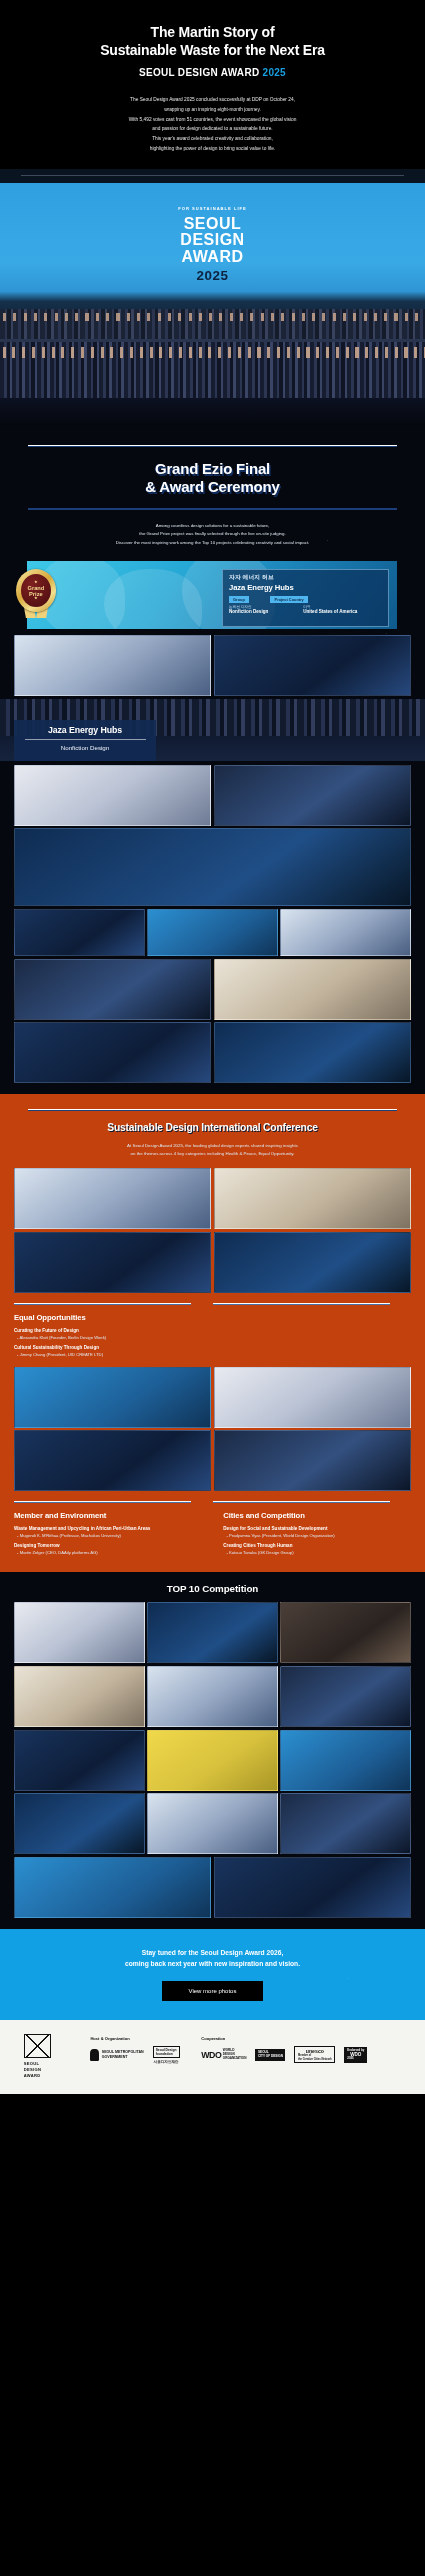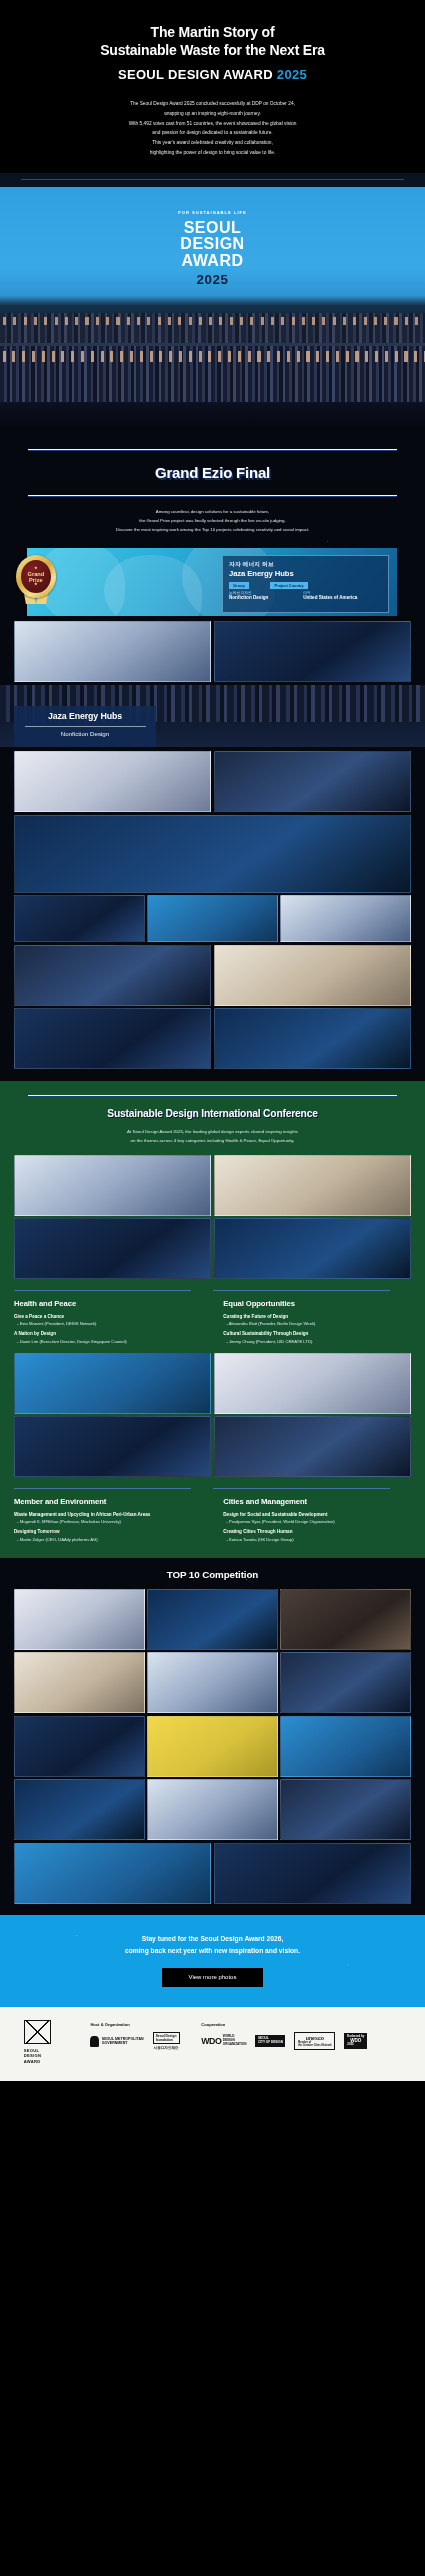--- a/index.html
+++ b/index.html
@@ -12,21 +12,21 @@
   }
   .page { width:425px; position:relative; overflow:hidden; }
 
   
   .hero { background:#000; padding:24px 0 15.5px; text-align:center; }
   .hero h1 {
     font-size:14px; line-height:1.28; font-weight:700; letter-spacing:-0.2px;
     color:#fff;
   }
   .hero .award-line {
-    margin-top:7.2px; font-size:13px; font-weight:700; letter-spacing:0.3px;
+    margin-top:7.2px; font-size:10px; font-weight:700; letter-spacing:0.3px;
   }
   .hero .award-line .yr { color:#189fe0; }
   .hero p.lede {
     margin-top:17px; font-size:4.8px; line-height:2.05; color:#e8e8e8;
     font-weight:400;
   }
 
   
   .photo { position:relative; overflow:hidden; background:#11213a; }
   .ph-stage {
@@ -174,21 +174,21 @@
   .gi.short{height:47px;}
   .tone-a{background:linear-gradient(145deg,#d9e3ef,#97a9c4 50%,#4a5f82);}
   .tone-b{background:linear-gradient(145deg,#18335c,#0d1d38 60%,#27497e);}
   .tone-c{background:linear-gradient(145deg,#2b8fd0,#1d5e96 60%,#0f3458);}
   .tone-d{background:linear-gradient(145deg,#e9e3d6,#c2b49c 55%,#7d7161);}
   .tone-e{background:linear-gradient(145deg,#1b2a45,#33507f 55%,#0b1527);}
   .tone-f{background:linear-gradient(145deg,#f0d84a,#d8c23d 55%,#a99726);}
   .tone-g{background:linear-gradient(145deg,#e8eaf0,#b9c2d4 50%,#6e7b95);}
   .tone-h{background:linear-gradient(145deg,#0f2c52,#1f4e86 60%,#071626);}
   .tone-i{background:linear-gradient(145deg,#4b3f38,#2a2320 60%,#6b5a4c);}
-  .band-navy{background:#14532d;}
+  .band-navy{background:#c2410c;}
 
   
   .conf-cols{display:flex;gap:21.6px;padding:0 14px;margin-top:8.2px;}
   .conf-col{flex:1;}
   .conf-col h3{font-size:7.7px;font-weight:700;margin-bottom:5.7px;letter-spacing:-0.1px;}
   .conf-item{margin-bottom:5.2px;}
   .conf-item .tt{font-size:4.6px;font-weight:700;line-height:1.35;}
   .conf-item .sp{font-size:4.2px;font-weight:400;color:#e2e8f2;margin-top:1px;padding-left:3.1px;}
   .thin-rule{width:177px;height:1.5px;background:linear-gradient(180deg,#4a6fa5 0 0.5px,#ffffff 0.5px 1px,#4a6fa5 1px 1.5px);}
   .rules2{display:flex;gap:21.6px;padding:0 14px;}
@@ -268,20 +268,21 @@
     </div>
     <div class="crowd"></div>
   </div>
 
   <div class="photo ph-group"></div>
 
   <section class="starfield" style="padding:17.5px 0 0;">
     <div class="rule"></div>
     <div class="sec-title" style="margin-top:13.4px;">
       <div>Grand Ezio Final</div>
+      <div>&amp; Award Ceremony</div>
     </div>
     <div class="rule" style="margin-top:12.4px;"></div>
     <p class="sec-sub">
       <span>Among countless design solutions for a sustainable future,</span><br>
       <span>the Grand Prize project was finally selected through the live on-site judging.</span><br>
       <span>Discover the most inspiring work among the Top 10 projects celebrating creativity and social impact.</span>
     </p>
 
     <div class="winner-wrap" style="margin-top:9.3px;">
       <div class="winner-img">
@@ -373,31 +374,20 @@
       <div class="gi tone-b"></div>
       <div class="gi tone-h"></div>
     </div>
 
     <div class="rules2" style="margin-top:10.3px;">
       <div class="thin-rule"></div>
         <div class="thin-rule"></div>
     </div>
     <div class="conf-cols">
       <div class="conf-col">
-        <h3>Health and Peace</h3>
-        <div class="conf-item">
-          <div class="tt">Give a Peace a Chance</div>
-          <div class="sp">- Ezio Manzini (President, DESIS Network)</div>
-        </div>
-        <div class="conf-item">
-          <div class="tt">A Nation by Design</div>
-          <div class="sp">- Dawn Lim (Executive Director, Design Singapore Council)</div>
-        </div>
-      </div>
-      <div class="conf-col">
         <h3>Equal Opportunities</h3>
         <div class="conf-item">
           <div class="tt">Curating the Future of Design</div>
           <div class="sp">- Alexandra Klatt (Founder, Berlin Design Week)</div>
         </div>
         <div class="conf-item">
           <div class="tt">Cultural Sustainability Through Design</div>
           <div class="sp">- Jimmy Chang (President, UID CREATE LTD)</div>
         </div>
       </div>
@@ -422,21 +412,21 @@
         <div class="conf-item">
           <div class="tt">Waste Management and Upcycling in African Peri-Urban Areas</div>
           <div class="sp">- Mugendi K. M'Rithaa (Professor, Machakos University)</div>
         </div>
         <div class="conf-item">
           <div class="tt">Designing Tomorrow</div>
           <div class="sp">- Martin Zelger (CEO, DAAily platforms AG)</div>
         </div>
       </div>
       <div class="conf-col">
-        <h3>Cities and Management</h3>
+        <h3>Cities and Competition</h3>
         <div class="conf-item">
           <div class="tt">Design for Social and Sustainable Development</div>
           <div class="sp">- Pradyumna Vyas (President, World Design Organization)</div>
         </div>
         <div class="conf-item">
           <div class="tt">Creating Cities Through Human</div>
           <div class="sp">- Katsuo Tanaka (GK Design Group)</div>
         </div>
       </div>
     </div>

